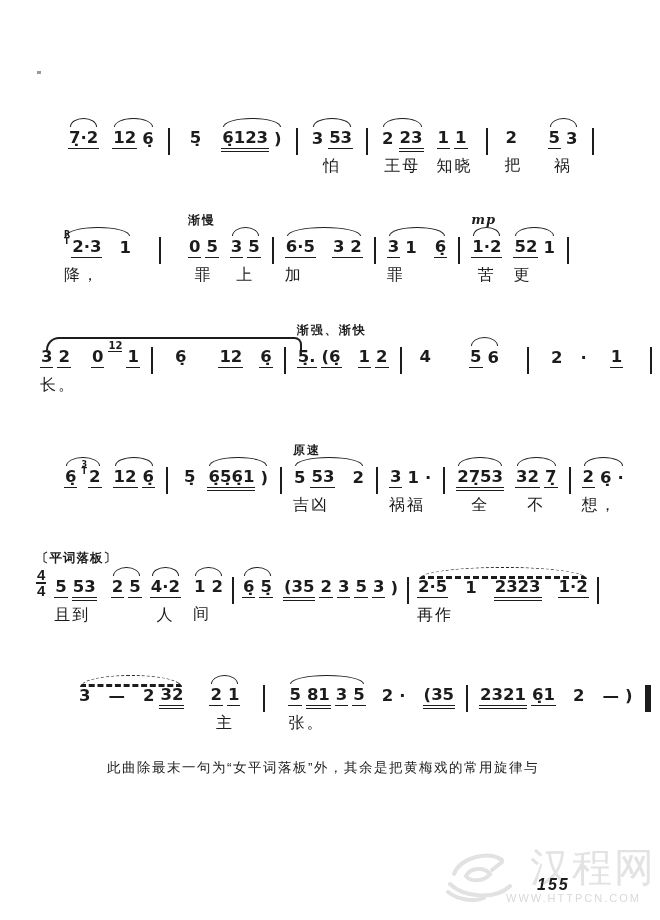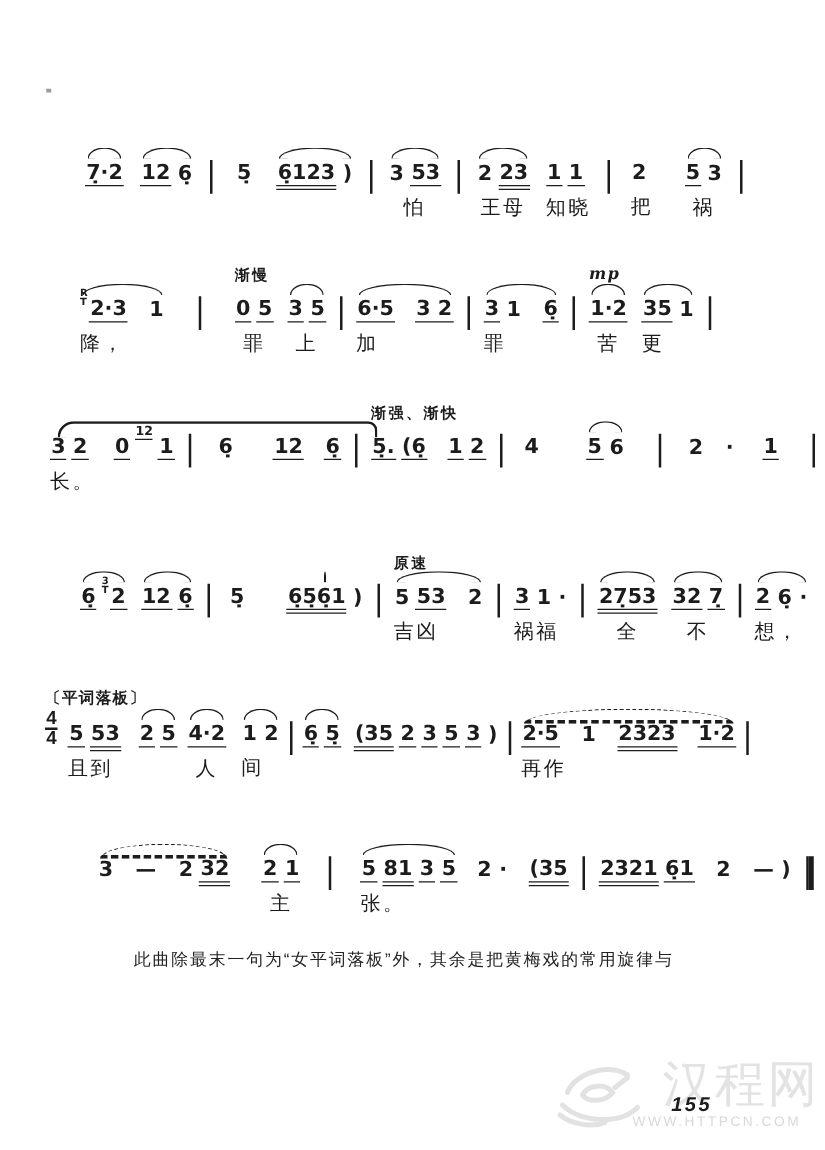--- a/index.html
+++ b/index.html
@@ -224,21 +224,21 @@
             <span class="p u1">1·2</span>
           </div>
           <div class="lyr">苦</div>
         </div>
         <div class="grp">
           <div class="mark">&nbsp;</div>
           <div class="srow">
             <i class="slur"></i>
           </div>
           <div class="notes">
-            <span class="p u1">35</span>
+            <span class="p u1">52</span>
             <span class="p u0">1</span>
           </div>
           <div class="lyr left">更</div>
         </div>
         <span class="bar"></span>
       </div>
       <div class="sys" style="top: 322px; padding-left: 40px; gap: 11px;">
         <div class="longarc" style="left: 46px; top: 15px; width: 252px;"></div>
         <div class="grp">
           <div class="mark">&nbsp;</div>
@@ -351,21 +351,21 @@
         </div>
         <span class="bar"></span>
         <div class="grp" style="margin-left: 4px;">
           <div class="mark">&nbsp;</div>
           <div class="srow"></div>
           <div class="notes">
             <span class="p u0">5̣</span>
           </div>
           <div class="lyr">&nbsp;</div>
         </div>
-        <div class="grp" style="margin-left: 22px; align-items: center;">
+        <div class="grp" style="margin-left: 0;">
           <div class="mark">&nbsp;</div>
           <div class="srow">
             <i class="slur"></i>
           </div>
           <div class="notes">
             <span class="p u2">6̣5̣6̣1</span>
             <span class="p u0">)</span>
           </div>
           <div class="lyr">&nbsp;</div>
         </div>

